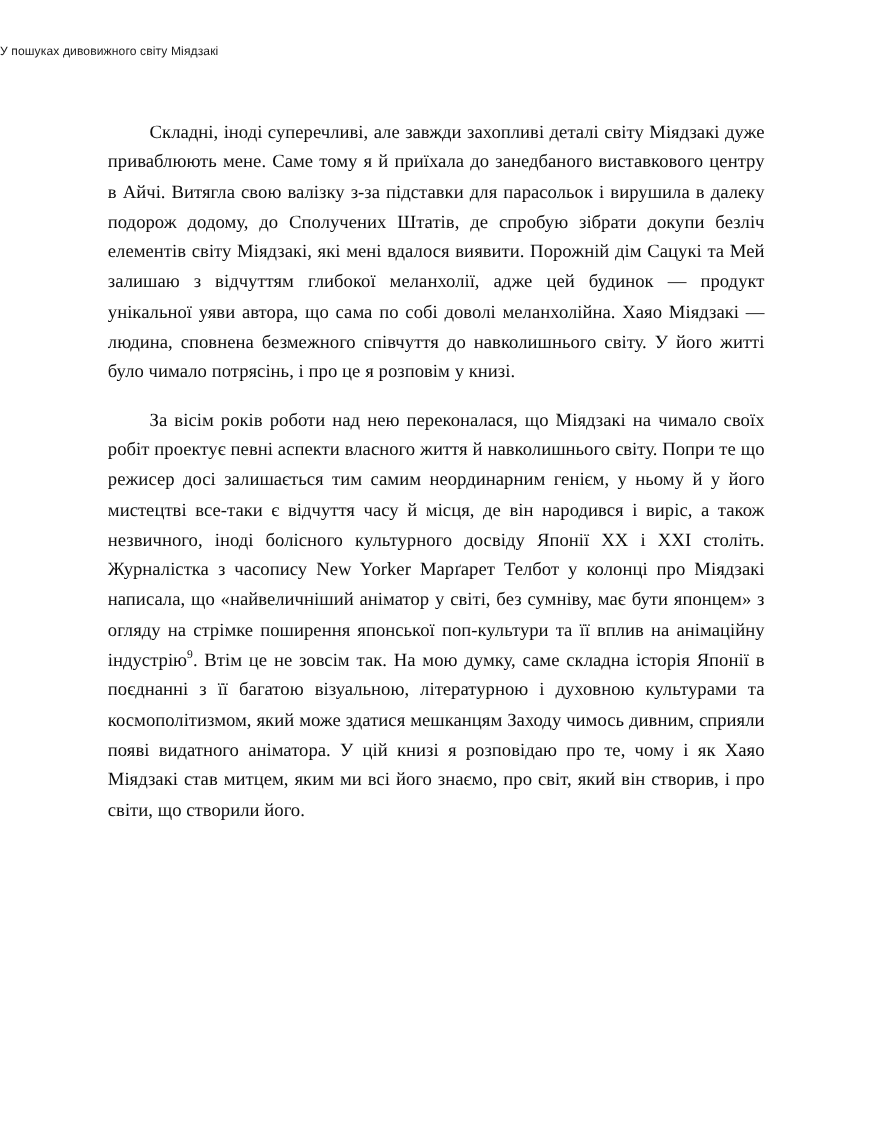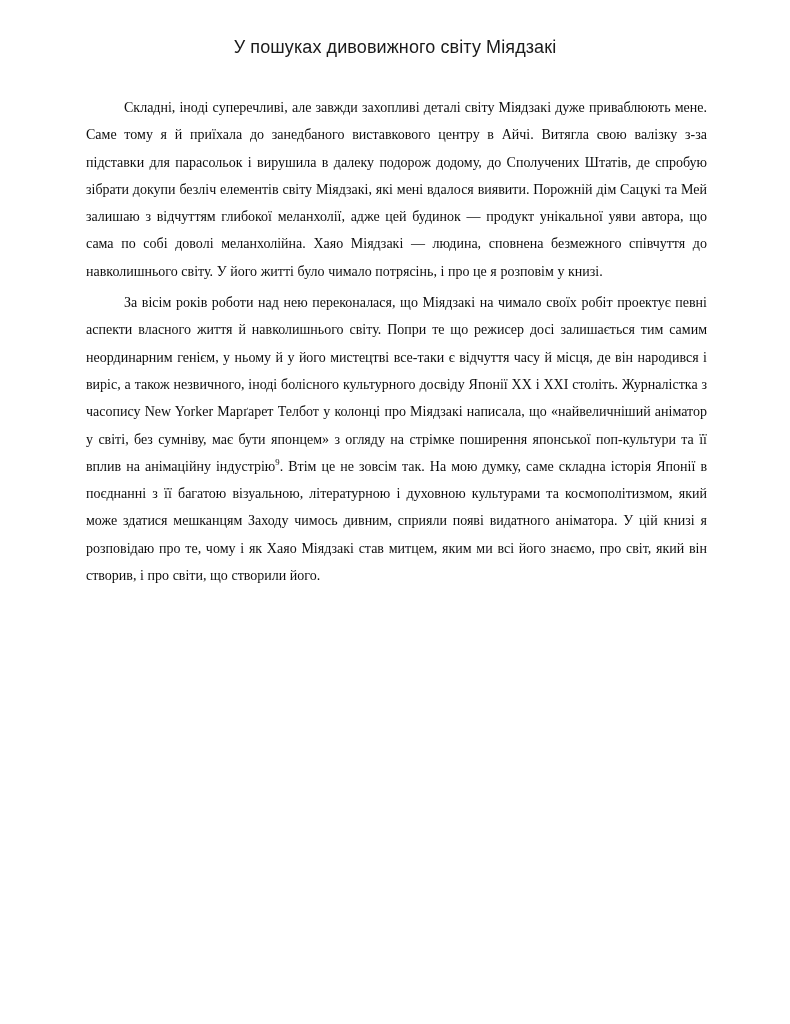--- a/index.html
+++ b/index.html
@@ -23,42 +23,41 @@
     height: 1024px;
     box-sizing: border-box;
   }
 
   
   .running-head {
     position: absolute;
     top: 38px;
     left: 0;
     width: 790px;
-    text-align: center;
     font-family: "Liberation Sans", "DejaVu Sans", sans-serif;
-    font-size: 18px;
+    font-size: 11px;
     letter-spacing: 0.1px;
     color: #1a1a1a;
     line-height: 18px;
     white-space: nowrap;
   }
 
   
   .text-block {
     position: absolute;
     top: 90px;
     left: 82px;
     width: 629px;
   }
 
   .para {
-    margin: 4px;
+    margin: 16px;
     text-align: justify;
     text-justify: inter-word;
-    font-size: 14px;
+    font-size: 17px;
     line-height: 27.3px;
     text-indent: 38px;
     color: #0d0d0d;
     hyphens: manual;
     word-spacing: 0.1px;
   }
 
   .para + .para {
     margin-top: 0;
   }

